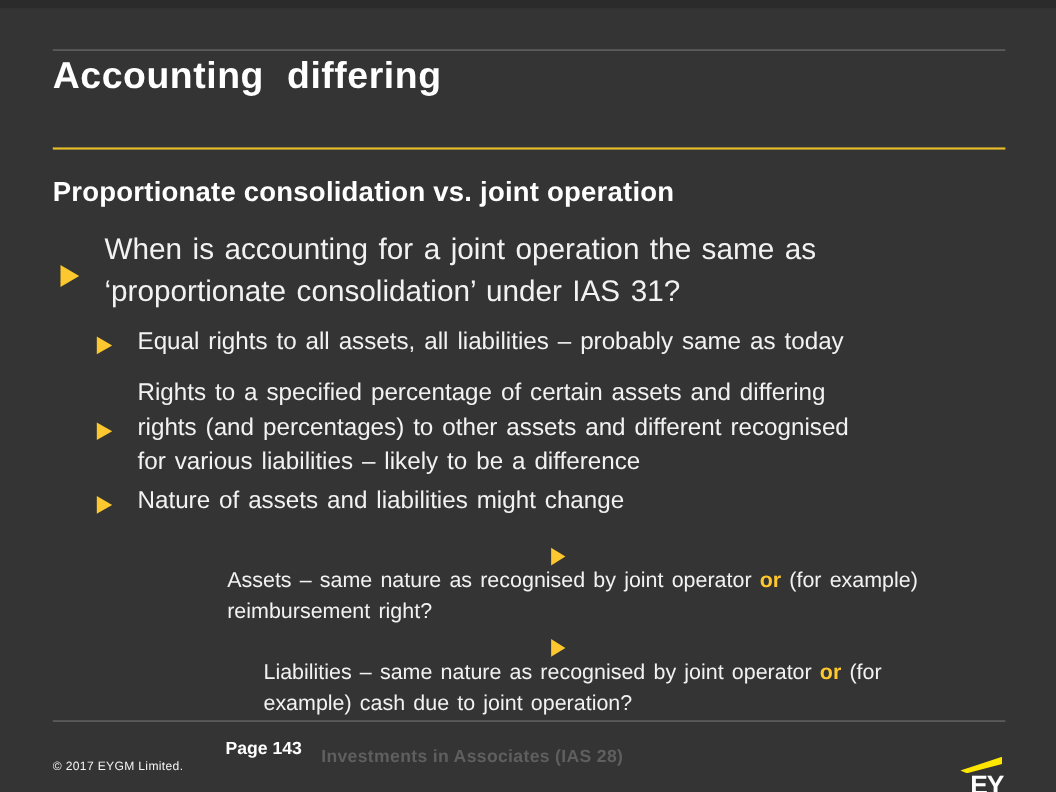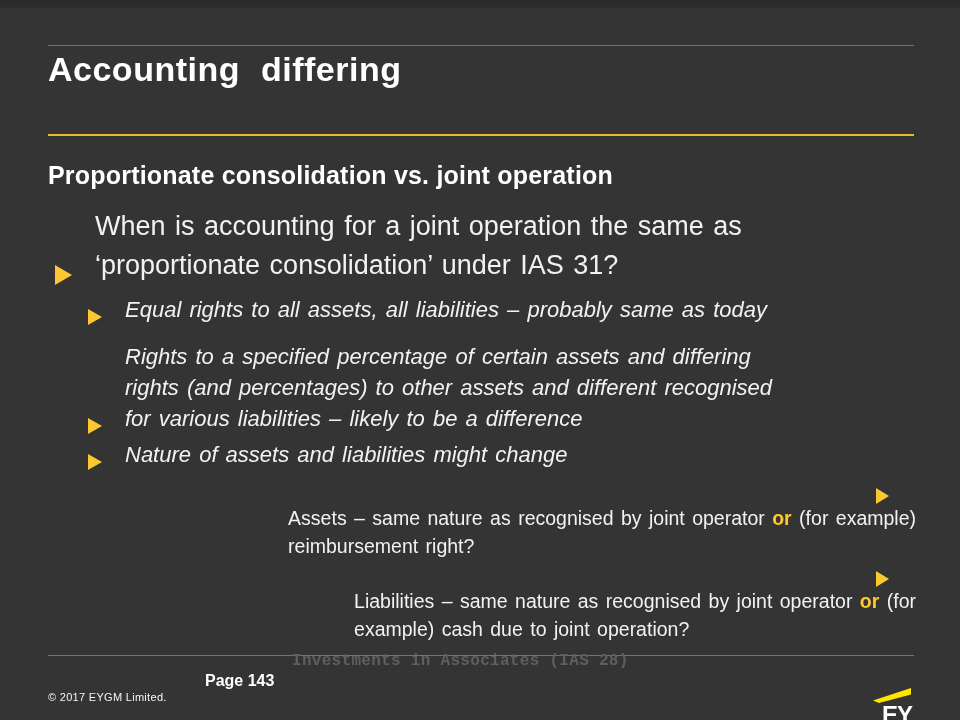--- a/index.html
+++ b/index.html
@@ -27,59 +27,59 @@
   .page-title {
     position: absolute; left: 48px; top: 50px;
     font-size: 34px; font-weight: bold; color: #ffffff;
     letter-spacing: 0.5px; word-spacing: 11px; white-space: nowrap;
   }
   .content { position: absolute; left: 48px; top: 161px; width: 868px; }
   .subtitle {
     font-size: 25px; font-weight: bold; color: #ffffff;
     margin-bottom: 17px; letter-spacing: 0.2px;
   }
-  .bullet-item { display: flex; align-items: flex-end; }
+  .bullet-item { display: flex; align-items: center; }
   .bullet-marker { flex: 0 0 auto; width: 0; height: 0; border-style: solid; border-color: transparent; }
   .bullet-text { word-spacing: 2px; }
   .level-1 { margin-bottom: 9px; }
   .level-1 .bullet-text { font-size: 27px; line-height: 39px; }
   .level-1 .bullet-marker {
     border-left: 17px solid var(--bullet-yellow, #fdc72f);
     border-top: 10px solid transparent; border-bottom: 10px solid transparent;
     margin: 10px 20px 0 7px;
   }
   .level-2 { margin-left: 40px; margin-bottom: 16px; }
-  .level-2 .bullet-text { font-size: 22px; line-height: 31px; font-style: italic; }
+  .level-2 .bullet-text { font-size: 22px; line-height: 31px; }
   .level-2 .bullet-marker {
     border-left: 14px solid var(--bullet-yellow, #fdc72f);
     border-top: 8px solid transparent; border-bottom: 8px solid transparent;
     margin: 8px 20px 0 0;
   }
   .level-2 + .level-2 { margin-bottom: 5px; }
-  .content .bullet-item:nth-child(4) { margin-bottom: 11px; }
+  .content .bullet-item:nth-child(4) { margin-bottom: 21px; }
   .content .bullet-item:nth-child(5) { margin-bottom: 4px; }
   .level-3 { margin-left: 77px; margin-bottom: 14px; flex-direction: column; }
   .level-3 .bullet-text { font-size: 19.5px; line-height: 28px; }
   .level-3 .bullet-marker {
     border-left: 13px solid var(--bullet-yellow, #fdc72f);
     border-top: 8px solid transparent; border-bottom: 8px solid transparent;
     margin: 7px 24px 0 0;
   }
   .hl { color: var(--bullet-yellow, #fdc72f); font-weight: bold; }
   .footer-copyright {
     position: absolute; left: 48px; top: 678px;
     font-size: 11px; font-weight: normal; color: #f5f5f5; letter-spacing: 0.3px; margin-top: 13px;
   }
   .footer-page {
     position: absolute; left: 205px; top: 672px;
     font-size: 16px; font-weight: bold; color: #ffffff;
   }
   .footer-deck {
-    position: absolute; left: 292px; top: 652px;
-    font-size: 16px; font-weight: bold; color: var(--muted, #5f5f5f); letter-spacing: 0.3px; font-family: Liberation Mono, monospace;
+    position: absolute; left: 292px; top: 680px;
+    font-size: 16px; font-weight: bold; color: var(--muted, #5f5f5f); letter-spacing: 0.3px;
   }
   .ey-logo { position: absolute; left: 872px; top: 688px; width: 40px; text-align: right; }
   .ey-beam { display: block; margin-left: 1px; }
   .ey-wordmark {
     display: block; font-size: 24px; font-weight: bold; color: #ffffff;
     letter-spacing: -1px; line-height: 26px; margin-top: -1px;
   }
 </style>
 </head>
 <body>

